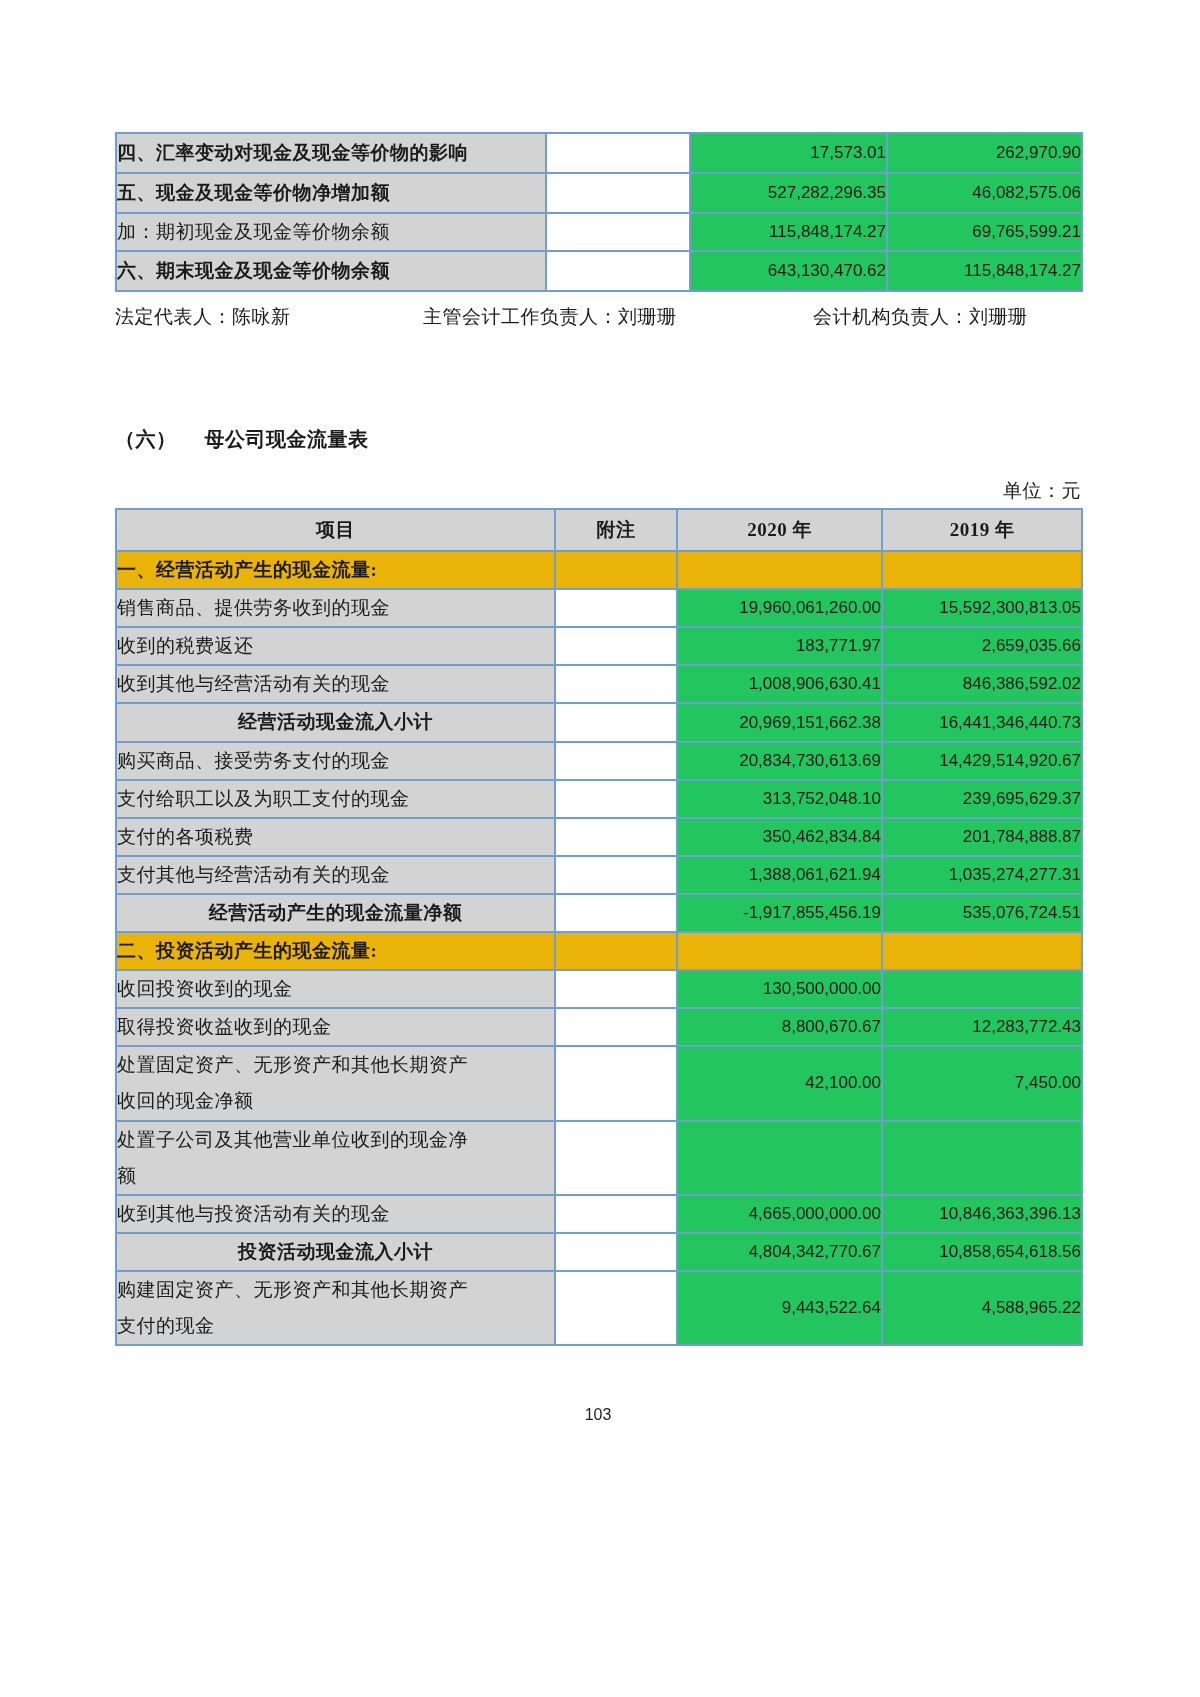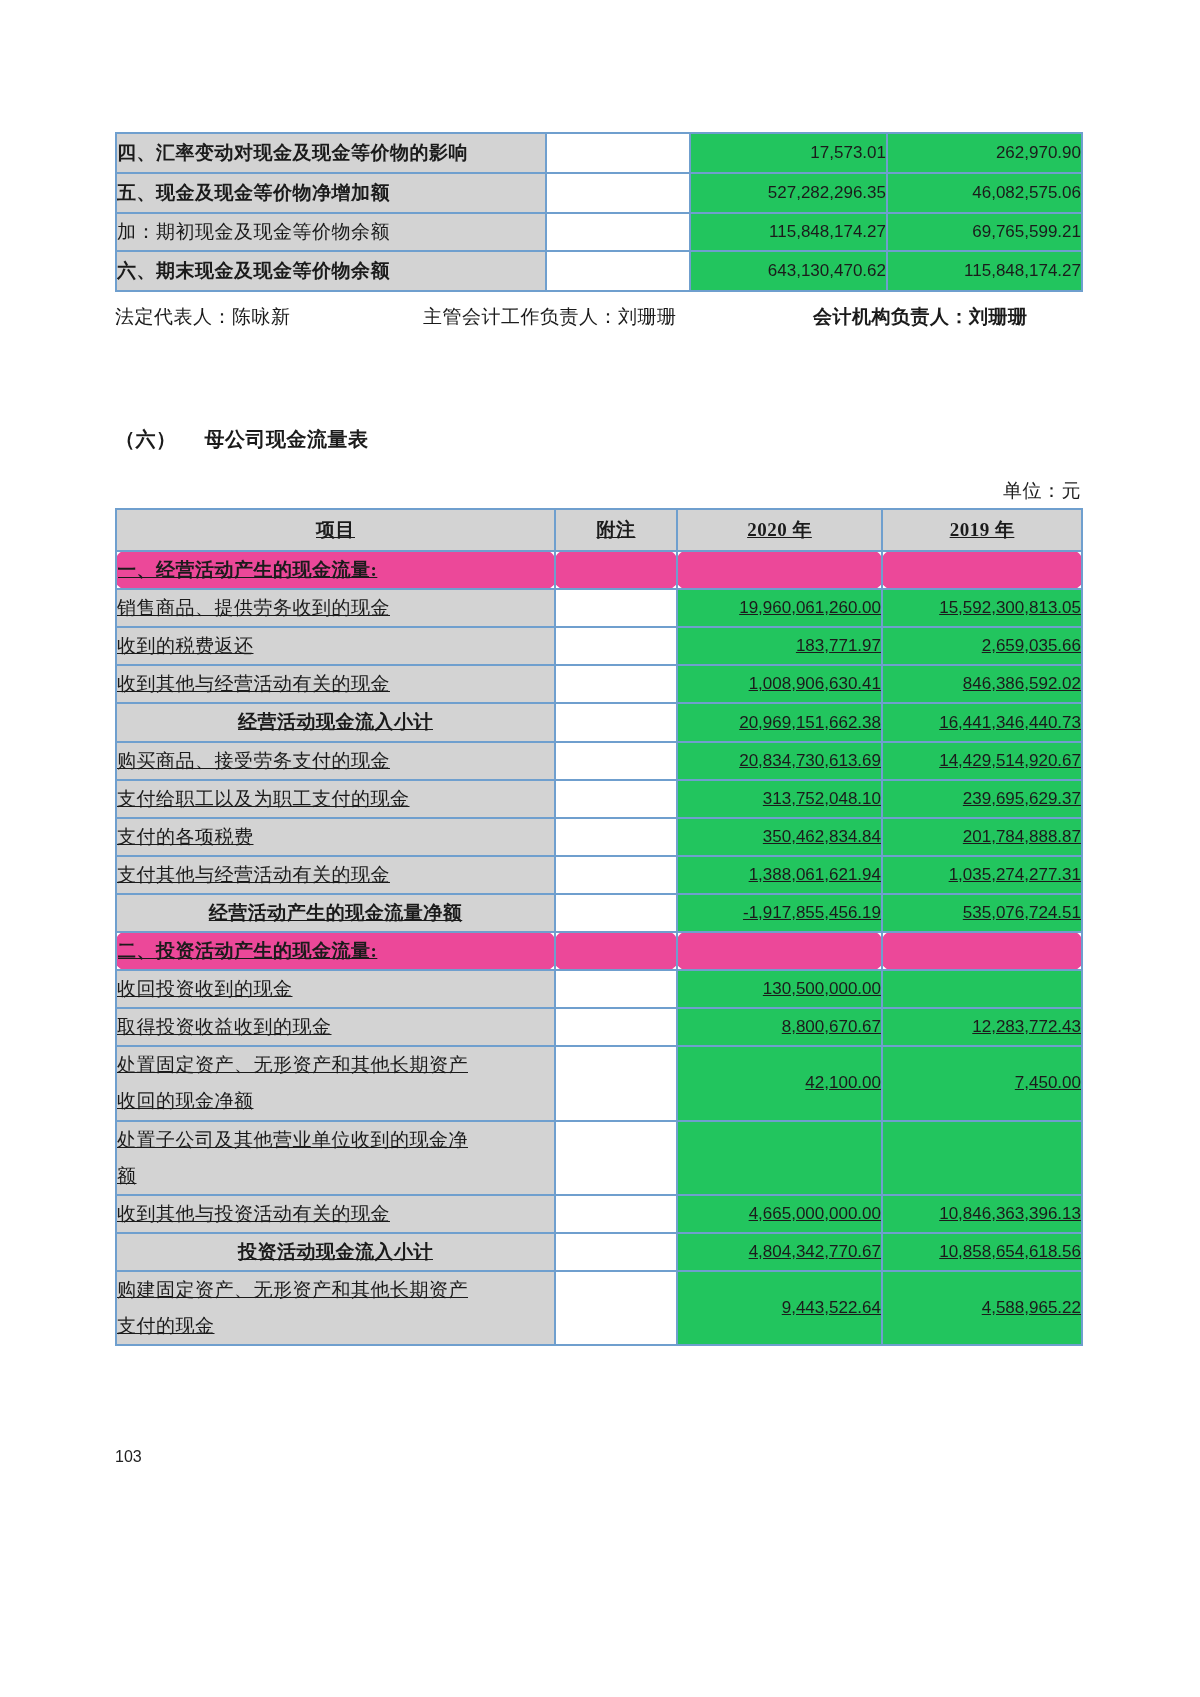--- a/index.html
+++ b/index.html
@@ -51,60 +51,60 @@
     height:40px;
     letter-spacing:0.5px;
   }
   
   tr.r-item   { height:38px; }
   tr.r-bold   { height:40px;border-radius:8px; }
   tr.r-bold .c-label { font-weight:bold; }
   tr.r-subtotal { height:38px; }
   tr.r-subtotal .c-label { font-weight:bold; text-align:center; }
   tr.r-section { height:38px; }
-  tr.r-section td { background:#ec4899;border-radius:9px; }
+  tr.r-section td { background:#eab308; }
   tr.r-section .c-label { font-weight:bold; }
   tr.r-tall { height:62px; }
 
   .top-table { margin-top:132px; }
 
   .signatories {
     position:relative;
     margin-top:12px;
     height:26px;
     font-size:19px;
     letter-spacing:0.5px;
   }
   .signatories .sig { position:absolute; top:0; white-space:nowrap; }
   .sig-1 { left:0; }
   .sig-2 { left:308px; }
-  .sig-3 { left:698px;font-weight:bold; }
+  .sig-3 { left:698px; }
 
   .section-heading {
     margin-top:96px;
     font-size:20px;
     font-weight:bold;
     letter-spacing:0.5px;
     height:28px;
   }
   .section-heading .sec-num { margin-right:28px; }
 
   .unit-row {
     margin-top:24px;
     text-align:right;
     font-size:19px;
     height:26px;
     letter-spacing:0.5px;
   }
 
-  .main-table { margin-top:4px;text-decoration:underline; }
+  .main-table { margin-top:4px; }
 
   .page-number {
-    margin-top:102px;
-    text-align:left;
+    margin-top:60px;
+    text-align:center;
     font-size:16px;
     font-family:"Liberation Sans","DejaVu Sans",sans-serif;
     color:#222;
   }
 </style>
 </head>
 <body>
 
 <div class="content">
 

